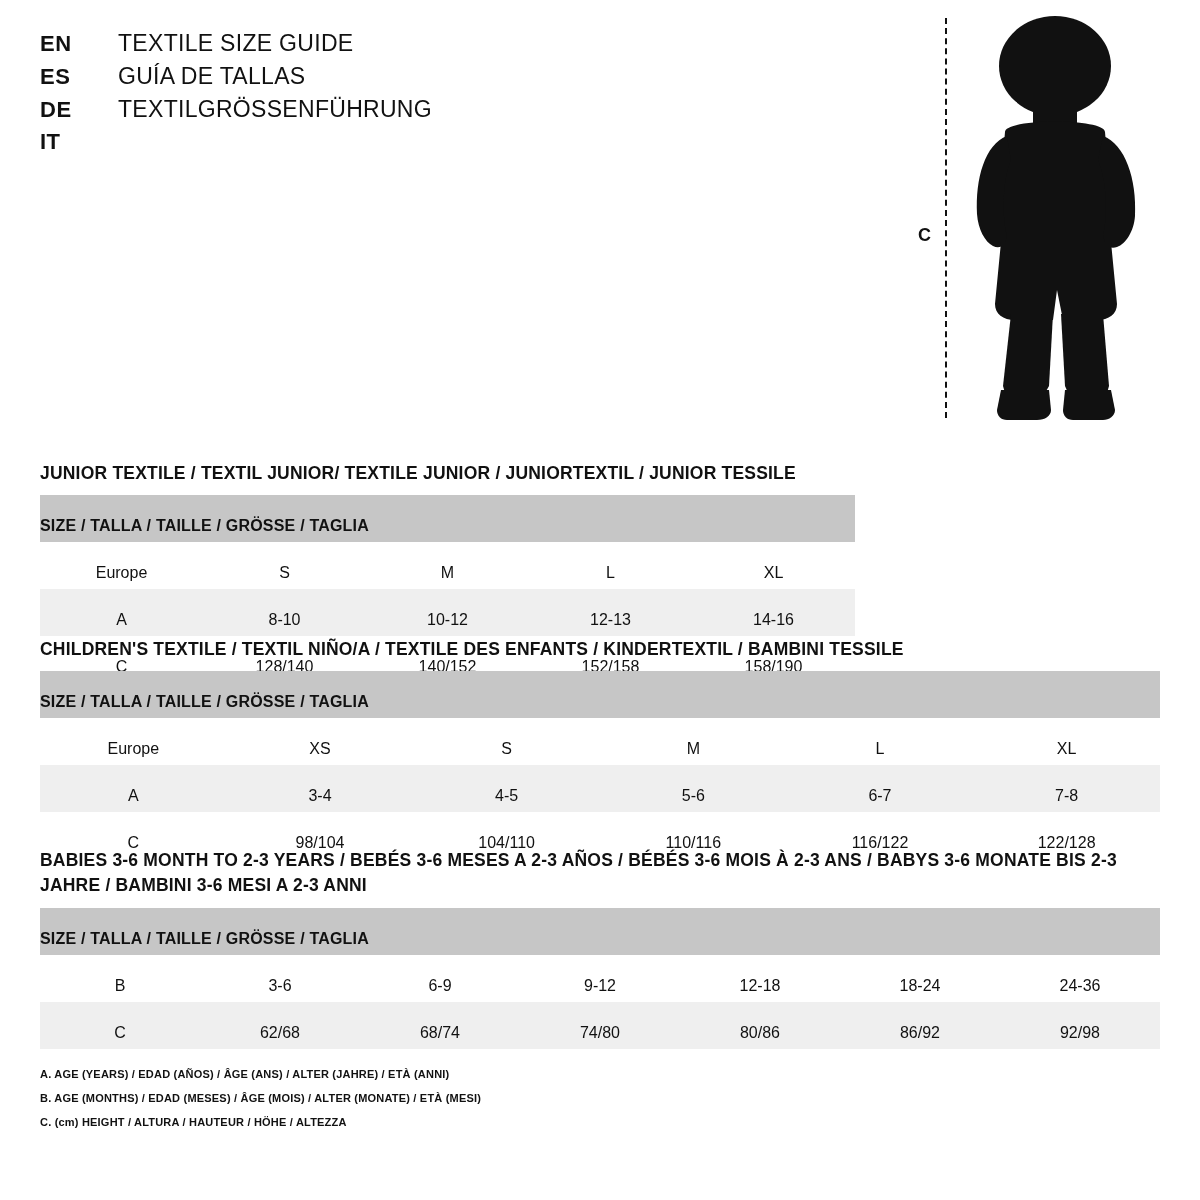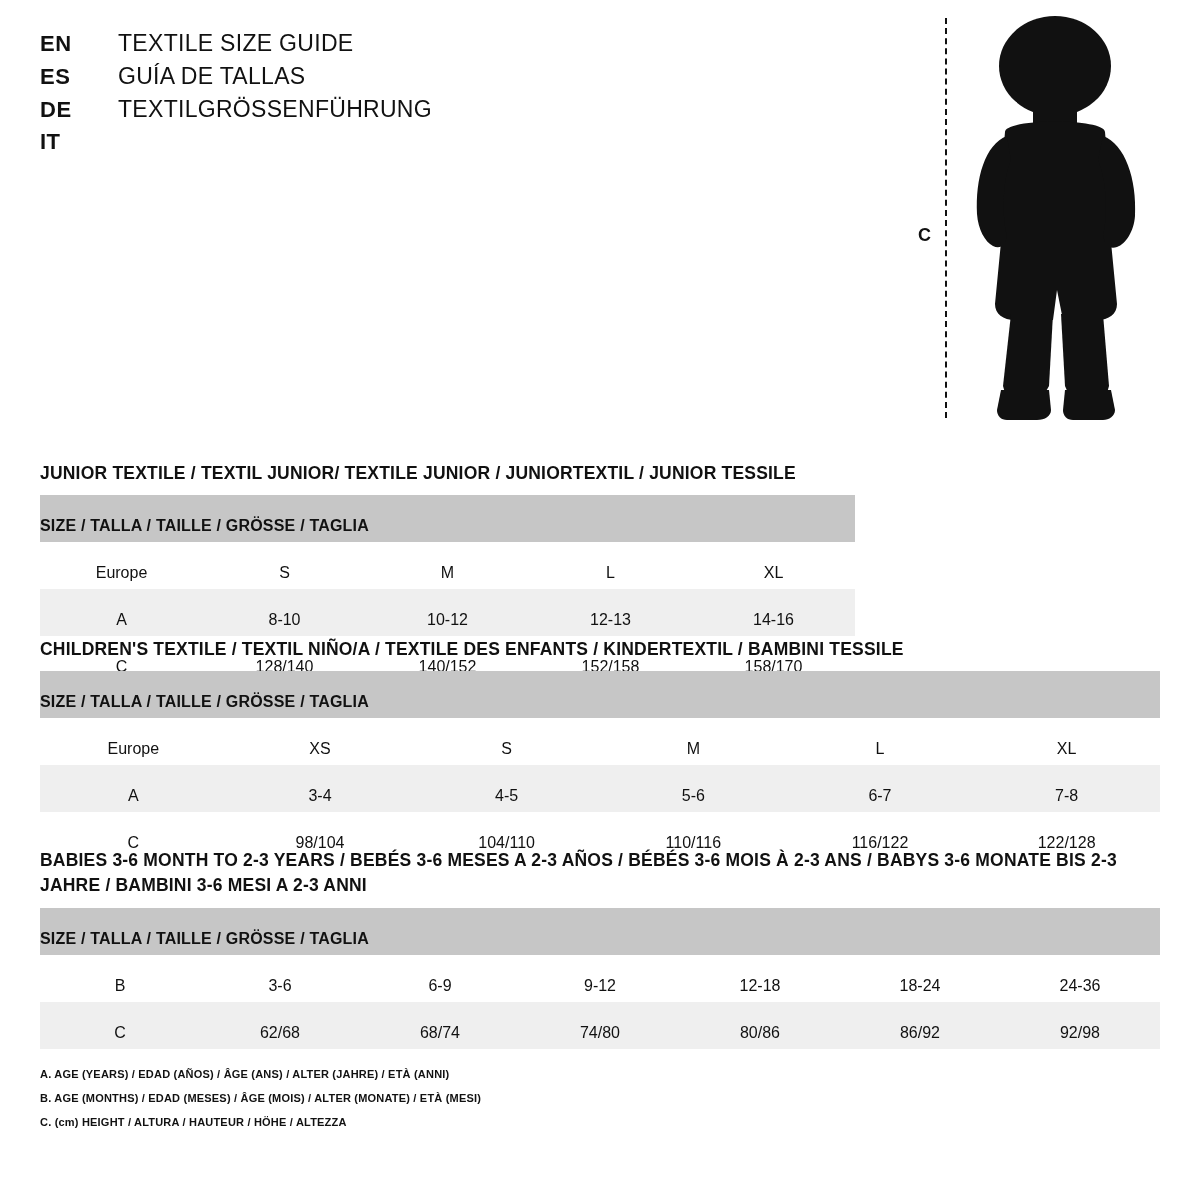--- a/index.html
+++ b/index.html
@@ -197,21 +197,21 @@
       <td class="cell-val">8-10</td>
       <td class="cell-val">10-12</td>
       <td class="cell-val">12-13</td>
       <td class="cell-val">14-16</td>
     </tr>
     <tr class="row-light">
       <td class="cell-label">C</td>
       <td class="cell-val">128/140</td>
       <td class="cell-val">140/152</td>
       <td class="cell-val">152/158</td>
-      <td class="cell-val">158/170</td>
+      <td class="cell-val">158/190</td>
     </tr>
   </tbody>
     </table>
 </div>
 
 <div class="section" style="top:637px;">
   <div class="section-title">CHILDREN'S TEXTILE / TEXTIL NIÑO/A / TEXTILE DES ENFANTS / KINDERTEXTIL / BAMBINI TESSILE</div>
   <table class="size-table" style="width:1120px;">
     <tbody>
         <tr class="band-head">

